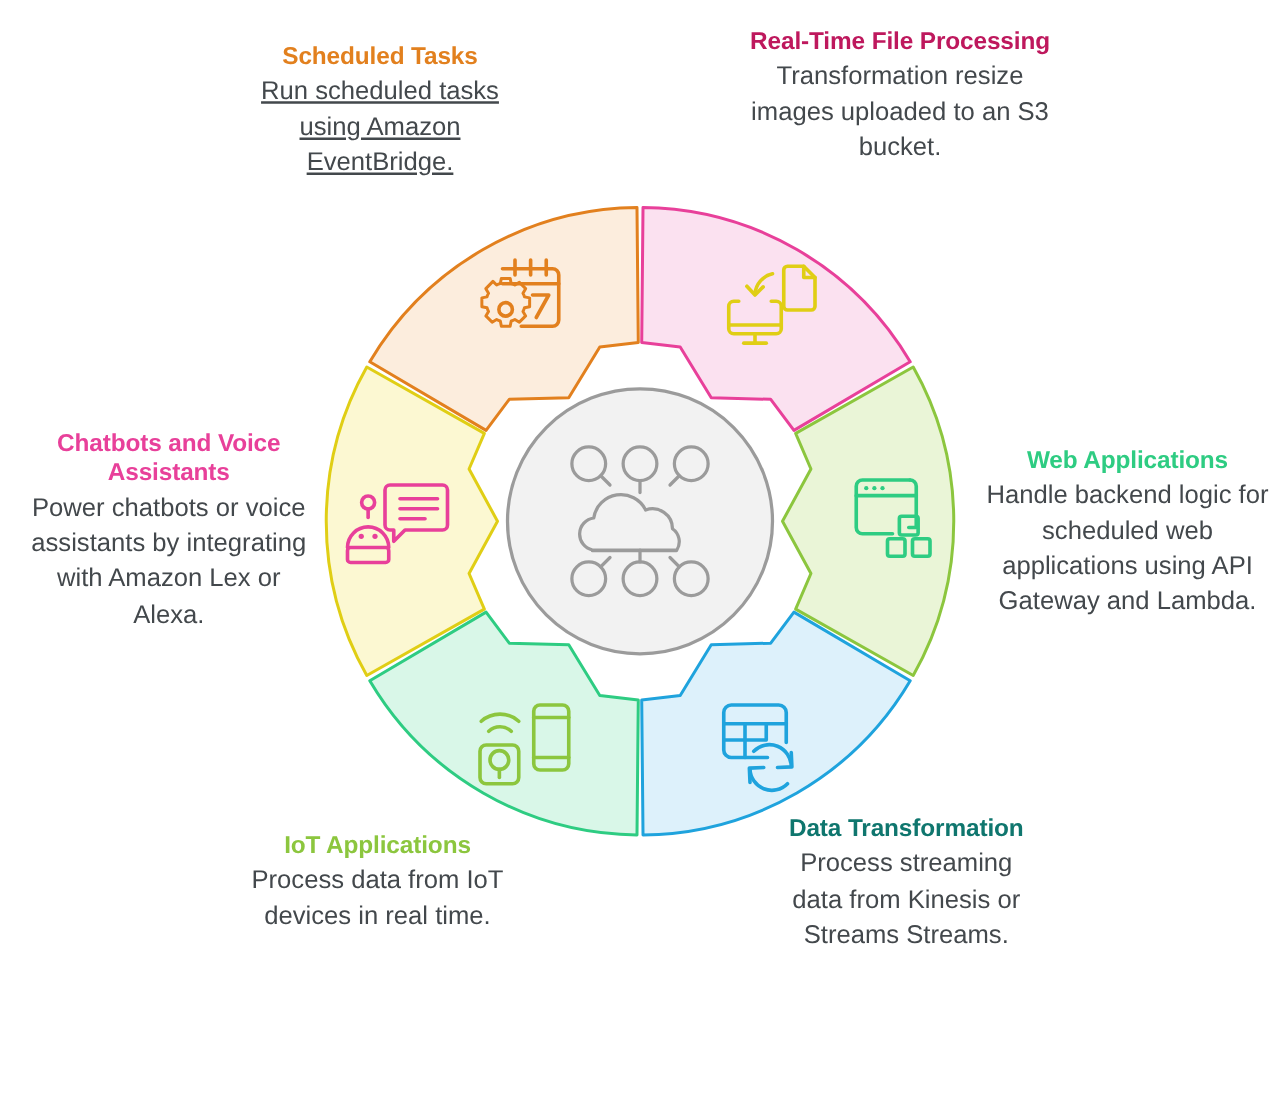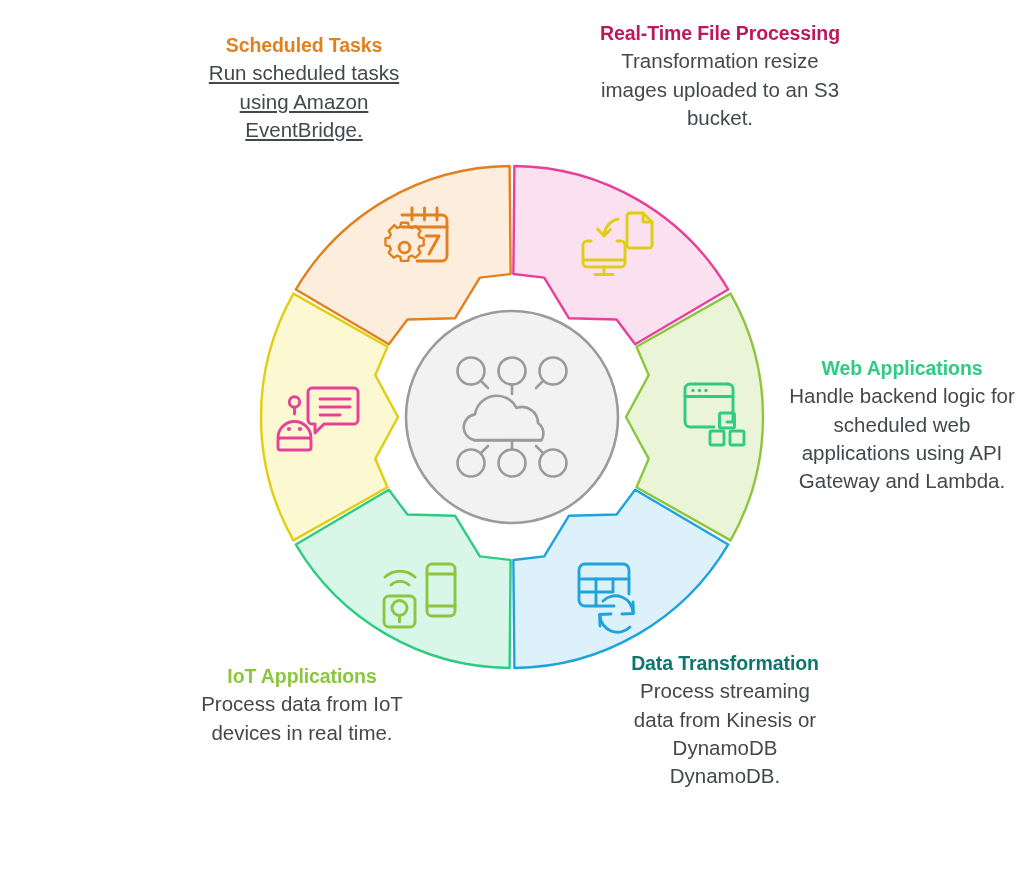--- a/index.html
+++ b/index.html
@@ -186,22 +186,26 @@
     <span class="desc">Transformation resize images uploaded to an S3 bucket.</span>
   </div>
 
   <div class="callout" id="c-web">
     <span class="ttl" style="color:#2ecc82">Web Applications</span>
     <span class="desc">Handle backend logic for scheduled web applications using API Gateway and Lambda.</span>
   </div>
 
   <div class="callout" id="c-data">
     <span class="ttl" style="color:#0f766e">Data Transformation</span>
-    <span class="desc">Process streaming data from Kinesis or DynamoDB DynamoDB.</span>
+    <span class="desc">Process streaming data from Kinesis or Streams Streams.</span>
   </div>
 
   <div class="callout" id="c-iot">
     <span class="ttl" style="color:#8cc63e">IoT Applications</span>
     <span class="desc">Process data from IoT devices in real time.</span>
   </div>
 
+  <div class="callout" id="c-chat">
+    <span class="ttl" style="color:#e8409a">Chatbots and Voice Assistants</span>
+    <span class="desc">Power chatbots or voice assistants by integrating with Amazon Lex or Alexa.</span>
+  </div>
 
 </div>
 
 </body></html>

